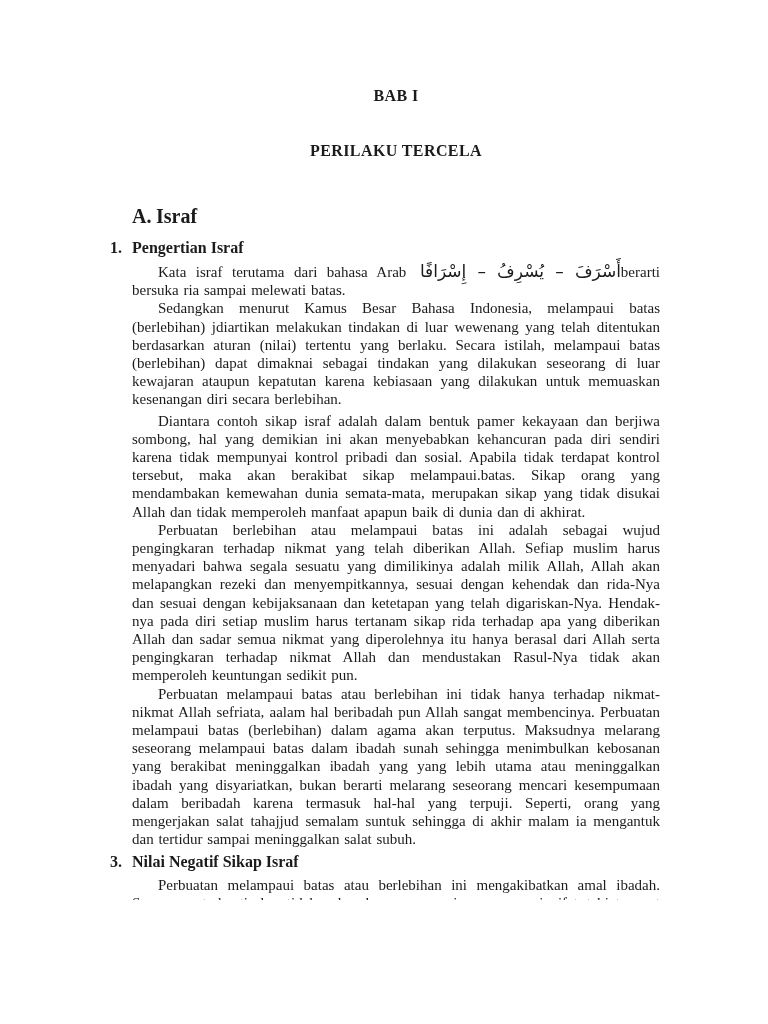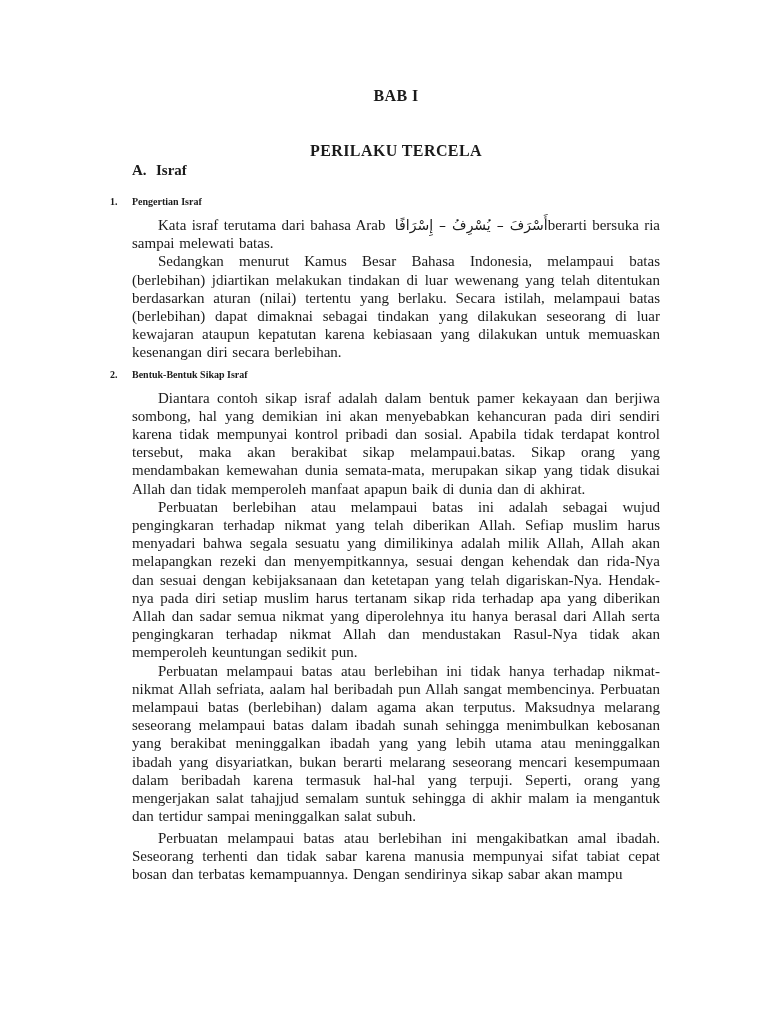--- a/index.html
+++ b/index.html
@@ -18,46 +18,47 @@
   .chapter-title, .chapter-subtitle {
     text-align: center;
     font-size: 16px;
     font-weight: bold;
     letter-spacing: 0.4px;
     margin: 0;
     line-height: 20px;
   }
   .chapter-subtitle { margin-top: 35px; }
   .section-head {
+    margin-top: 46px;
     margin-bottom: 12px;
-    font-size: 15px;
+    font-size: 20px;
     font-weight: bold;
     line-height: 19px;
   }
   .section-head .sec-label { display: inline-block; width: 24px; }
   .item { margin-top: 3px; }
   .item-head {
     margin-left: -22px;
     margin-bottom: 5px;
-    font-size: 10px;
+    font-size: 16px;
     font-weight: bold;
     line-height: 19px;
   }
   .item-head .num { display: inline-block; width: 22px; }
   p.body {
     margin: 0;
     font-size: 15px;
     line-height: 18.2px;
     text-align: justify;
     text-indent: 26px;
     word-spacing: 1px;
   }
   .arabic {
     font-family: "DejaVu Sans", sans-serif;
-    font-size: 14px;
+    font-size: 17px;
     unicode-bidi: isolate;
     direction: rtl;
     margin-left: 4px;
   }
 </style>
 </head>
 <body>
 
 <div class="page">
   <div class="inner">
@@ -71,26 +72,26 @@
 
     <div class="item">
       <div class="item-head">
         <span class="num">1.</span><span>Pengertian Israf</span>
       </div>
       <p class="body"><span>Kata israf terutama dari bahasa Arab</span> <span class="arabic" dir="rtl">أَسْرَفَ – يُسْرِفُ – إِسْرَافًا</span><span>berarti bersuka ria sampai melewati batas.</span></p>
       <p class="body">Sedangkan menurut Kamus Besar Bahasa Indonesia, melampaui batas (berlebihan) jdiartikan melakukan tindakan di luar wewenang yang telah ditentukan berdasarkan aturan (nilai) tertentu yang berlaku. Secara istilah, melampaui batas (berlebihan) dapat dimaknai sebagai tindakan yang dilakukan seseorang di luar kewajaran ataupun kepatutan karena kebiasaan yang dilakukan untuk memuaskan kesenangan diri secara berlebihan.</p>
     </div>
 
     <div class="item">
-      <div class="item-head">
-        <span class="num">2.</span><span>Bentuk-Bentuk Sikap Israf</span>
-      </div>
       <p class="body">Diantara contoh sikap israf adalah dalam bentuk pamer kekayaan dan berjiwa sombong, hal yang demikian ini akan menyebabkan kehancuran pada diri sendiri karena tidak mempunyai kontrol pribadi dan sosial. Apabila tidak terdapat kontrol tersebut, maka akan berakibat sikap melampaui.batas. Sikap orang yang mendambakan kemewahan dunia semata-mata, merupakan sikap yang tidak disukai Allah dan tidak memperoleh manfaat apapun baik di dunia dan di akhirat.</p>
       <p class="body">Perbuatan berlebihan atau melampaui batas ini adalah sebagai wujud pengingkaran terhadap nikmat yang telah diberikan Allah. Sefiap muslim harus menyadari bahwa segala sesuatu yang dimilikinya adalah milik Allah, Allah akan melapangkan rezeki dan menyempitkannya, sesuai dengan kehendak dan rida-Nya dan sesuai dengan kebijaksanaan dan ketetapan yang telah digariskan-Nya. Hendak-nya pada diri setiap muslim harus tertanam sikap rida terhadap apa yang diberikan Allah dan sadar semua nikmat yang diperolehnya itu hanya berasal dari Allah serta pengingkaran terhadap nikmat Allah dan mendustakan Rasul-Nya tidak akan memperoleh keuntungan sedikit pun.</p>
       <p class="body">Perbuatan melampaui batas atau berlebihan ini tidak hanya terhadap nikmat-nikmat Allah sefriata, aalam hal beribadah pun Allah sangat membencinya. Perbuatan melampaui batas (berlebihan) dalam agama akan terputus. Maksudnya melarang seseorang melampaui batas dalam ibadah sunah sehingga menimbulkan kebosanan yang berakibat meninggalkan ibadah yang yang lebih utama atau meninggalkan ibadah yang disyariatkan, bukan berarti melarang seseorang mencari kesempumaan dalam beribadah karena termasuk hal-hal yang terpuji. Seperti, orang yang mengerjakan salat tahajjud semalam suntuk sehingga di akhir malam ia mengantuk dan tertidur sampai meninggalkan salat subuh.</p>
     </div>
 
     <div class="item">
+      <div class="item-head">
+        <span class="num">3.</span><span>Nilai Negatif Sikap Israf</span>
+      </div>
       <p class="body">Perbuatan melampaui batas atau berlebihan ini mengakibatkan amal ibadah. Seseorang terhenti dan tidak sabar karena manusia mempunyai sifat tabiat cepat bosan dan terbatas kemampuannya. Dengan sendirinya sikap sabar akan mampu</p>
     </div>
 
   </div>
 </div>
 
 </body></html>

